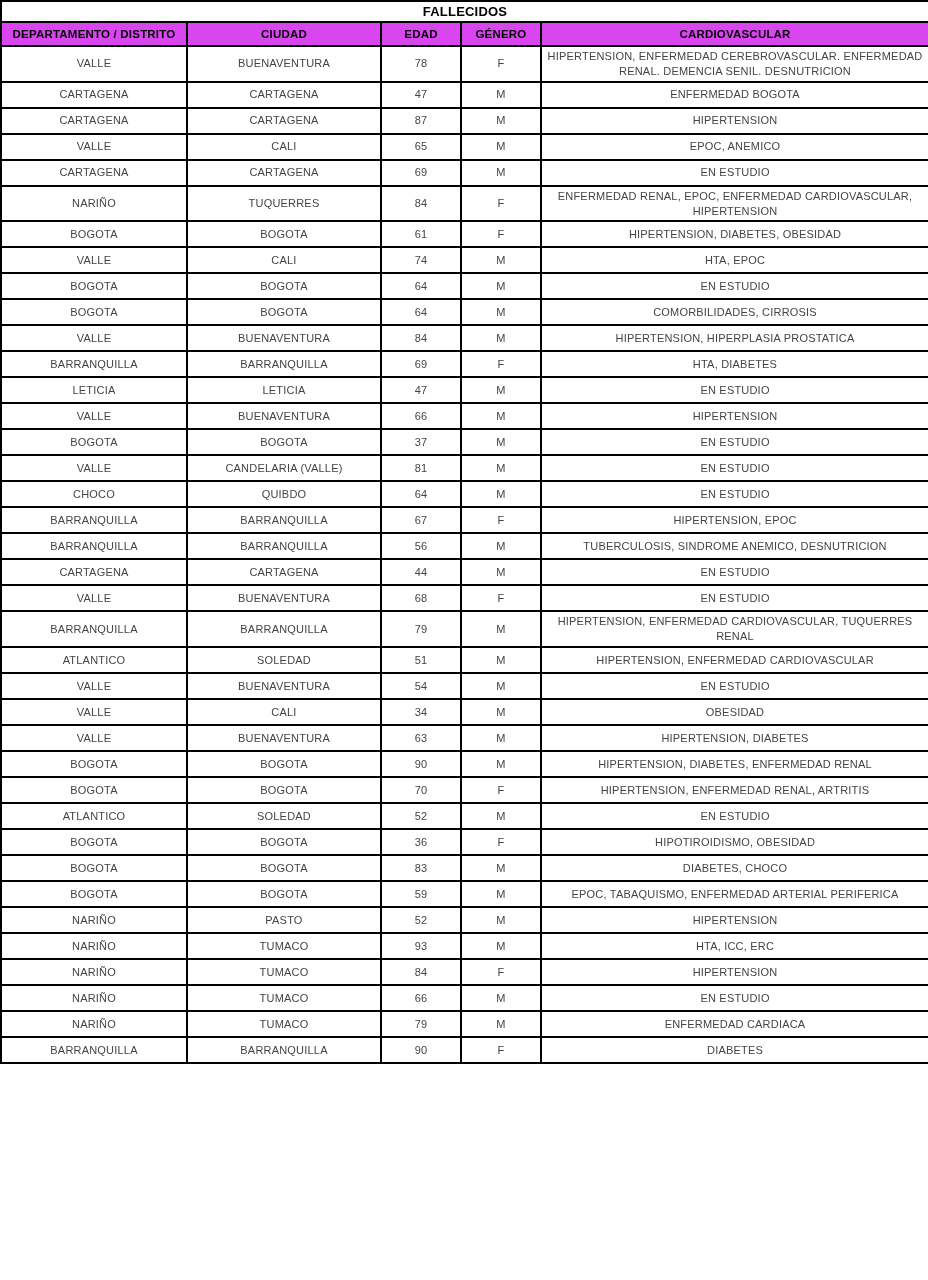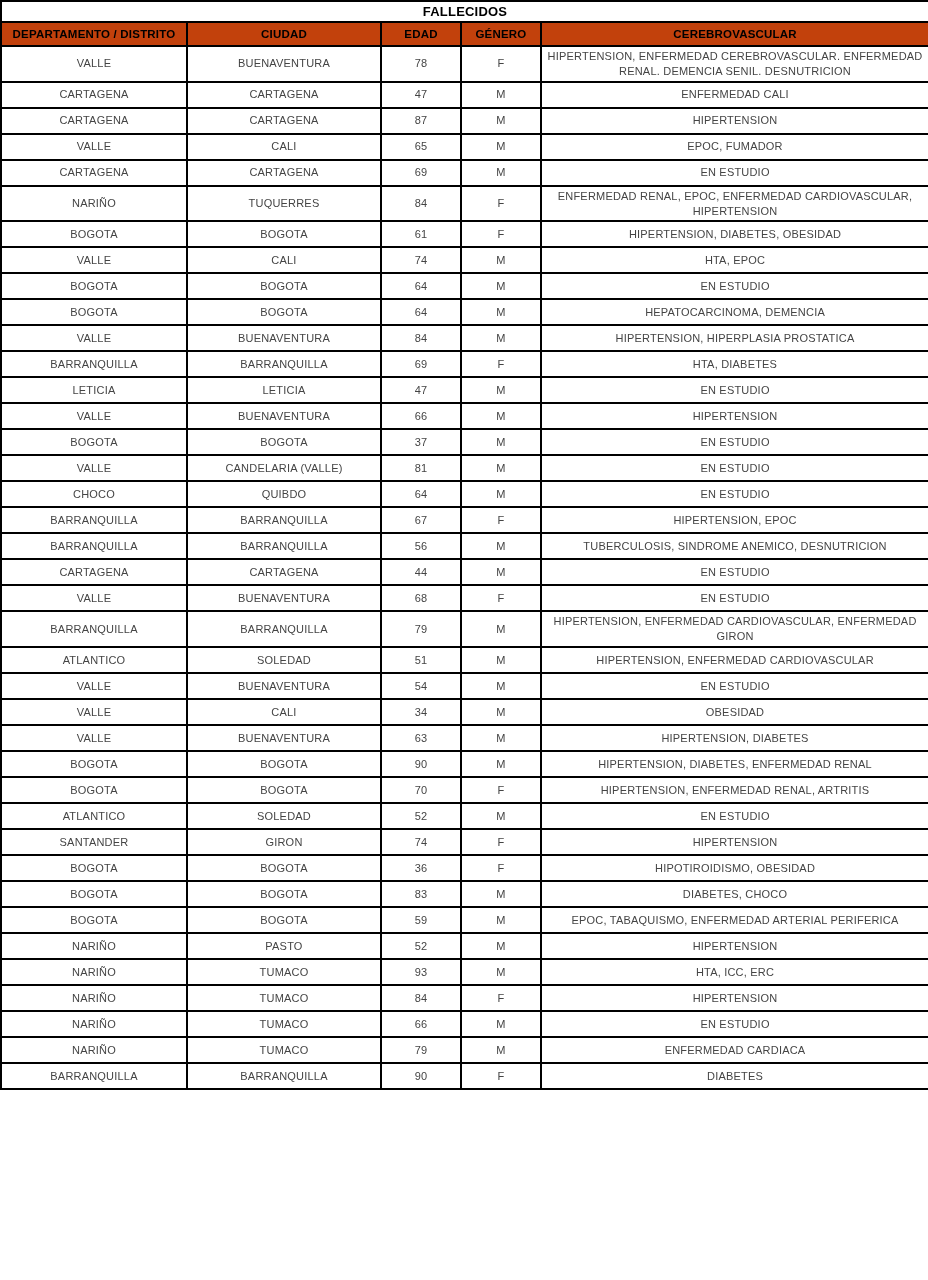--- a/index.html
+++ b/index.html
@@ -29,21 +29,21 @@
   .title-cell {
     height: 16px;
     font-size: 13px;
     font-weight: bold;
     color: #000000;
     background: #ffffff;
     letter-spacing: 0.2px;
   }
   .header-row th {
     height: 24px;
-    background: #c2410c;
+    background: #d946ef;
     color: #000000;
     font-size: 11.5px;
     font-weight: bold;
     letter-spacing: 0.2px;
   }
   .data-row td {
     height: 26px;
     font-size: 11px;
     color: #444444;
     line-height: 1.35;
@@ -68,51 +68,51 @@
   </colgroup>
   <thead>
     <tr>
       <th class="title-cell" colspan="5">FALLECIDOS</th>
     </tr>
     <tr class="header-row">
       <th>DEPARTAMENTO / DISTRITO</th>
       <th>CIUDAD</th>
       <th>EDAD</th>
       <th>GÉNERO</th>
-      <th>CEREBROVASCULAR</th>
+      <th>CARDIOVASCULAR</th>
     </tr>
   </thead>
   <tbody>
       <tr class="data-row">
     <td>VALLE</td>
     <td>BUENAVENTURA</td>
     <td>78</td>
     <td>F</td>
     <td>HIPERTENSION, ENFERMEDAD CEREBROVASCULAR. ENFERMEDAD RENAL. DEMENCIA SENIL. DESNUTRICION</td>
   </tr>
       <tr class="data-row">
     <td>CARTAGENA</td>
     <td>CARTAGENA</td>
     <td>47</td>
     <td>M</td>
-    <td>ENFERMEDAD CALI</td>
+    <td>ENFERMEDAD BOGOTA</td>
   </tr>
       <tr class="data-row">
     <td>CARTAGENA</td>
     <td>CARTAGENA</td>
     <td>87</td>
     <td>M</td>
     <td>HIPERTENSION</td>
   </tr>
       <tr class="data-row">
     <td>VALLE</td>
     <td>CALI</td>
     <td>65</td>
     <td>M</td>
-    <td>EPOC, FUMADOR</td>
+    <td>EPOC, ANEMICO</td>
   </tr>
       <tr class="data-row">
     <td>CARTAGENA</td>
     <td>CARTAGENA</td>
     <td>69</td>
     <td>M</td>
     <td>EN ESTUDIO</td>
   </tr>
       <tr class="data-row">
     <td>NARIÑO</td>
@@ -140,21 +140,21 @@
     <td>BOGOTA</td>
     <td>64</td>
     <td>M</td>
     <td>EN ESTUDIO</td>
   </tr>
       <tr class="data-row">
     <td>BOGOTA</td>
     <td>BOGOTA</td>
     <td>64</td>
     <td>M</td>
-    <td>HEPATOCARCINOMA, DEMENCIA</td>
+    <td>COMORBILIDADES, CIRROSIS</td>
   </tr>
       <tr class="data-row">
     <td>VALLE</td>
     <td>BUENAVENTURA</td>
     <td>84</td>
     <td>M</td>
     <td>HIPERTENSION, HIPERPLASIA PROSTATICA</td>
   </tr>
       <tr class="data-row">
     <td>BARRANQUILLA</td>
@@ -224,21 +224,21 @@
     <td>BUENAVENTURA</td>
     <td>68</td>
     <td>F</td>
     <td>EN ESTUDIO</td>
   </tr>
       <tr class="data-row">
     <td>BARRANQUILLA</td>
     <td>BARRANQUILLA</td>
     <td>79</td>
     <td>M</td>
-    <td>HIPERTENSION, ENFERMEDAD CARDIOVASCULAR, ENFERMEDAD GIRON</td>
+    <td>HIPERTENSION, ENFERMEDAD CARDIOVASCULAR, TUQUERRES RENAL</td>
   </tr>
       <tr class="data-row">
     <td>ATLANTICO</td>
     <td>SOLEDAD</td>
     <td>51</td>
     <td>M</td>
     <td>HIPERTENSION, ENFERMEDAD CARDIOVASCULAR</td>
   </tr>
       <tr class="data-row">
     <td>VALLE</td>
@@ -274,27 +274,20 @@
     <td>70</td>
     <td>F</td>
     <td>HIPERTENSION, ENFERMEDAD RENAL, ARTRITIS</td>
   </tr>
       <tr class="data-row">
     <td>ATLANTICO</td>
     <td>SOLEDAD</td>
     <td>52</td>
     <td>M</td>
     <td>EN ESTUDIO</td>
-  </tr>
-      <tr class="data-row">
-    <td>SANTANDER</td>
-    <td>GIRON</td>
-    <td>74</td>
-    <td>F</td>
-    <td>HIPERTENSION</td>
   </tr>
       <tr class="data-row">
     <td>BOGOTA</td>
     <td>BOGOTA</td>
     <td>36</td>
     <td>F</td>
     <td>HIPOTIROIDISMO, OBESIDAD</td>
   </tr>
       <tr class="data-row">
     <td>BOGOTA</td>

